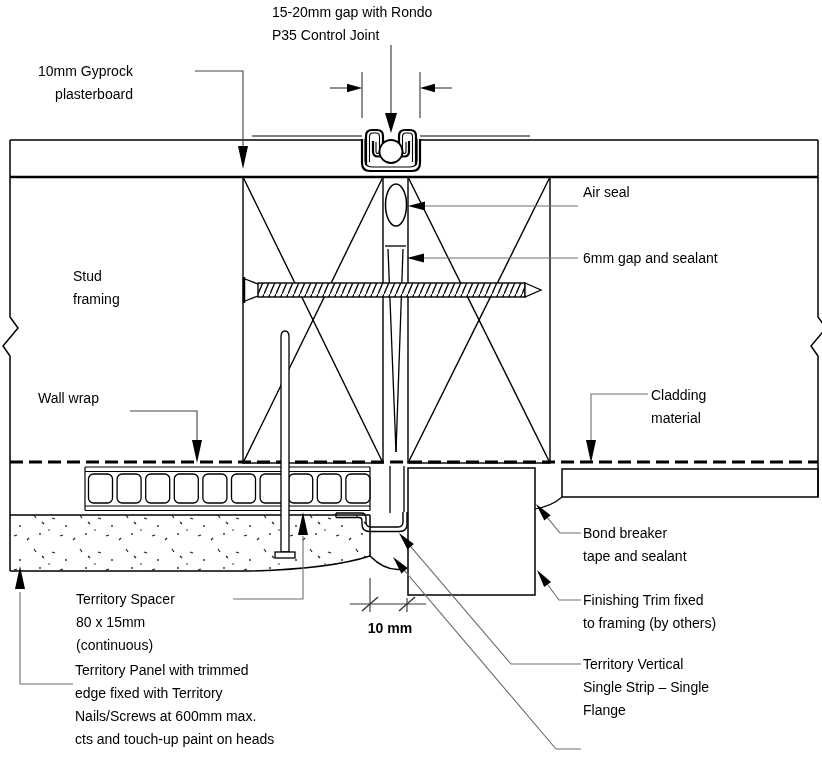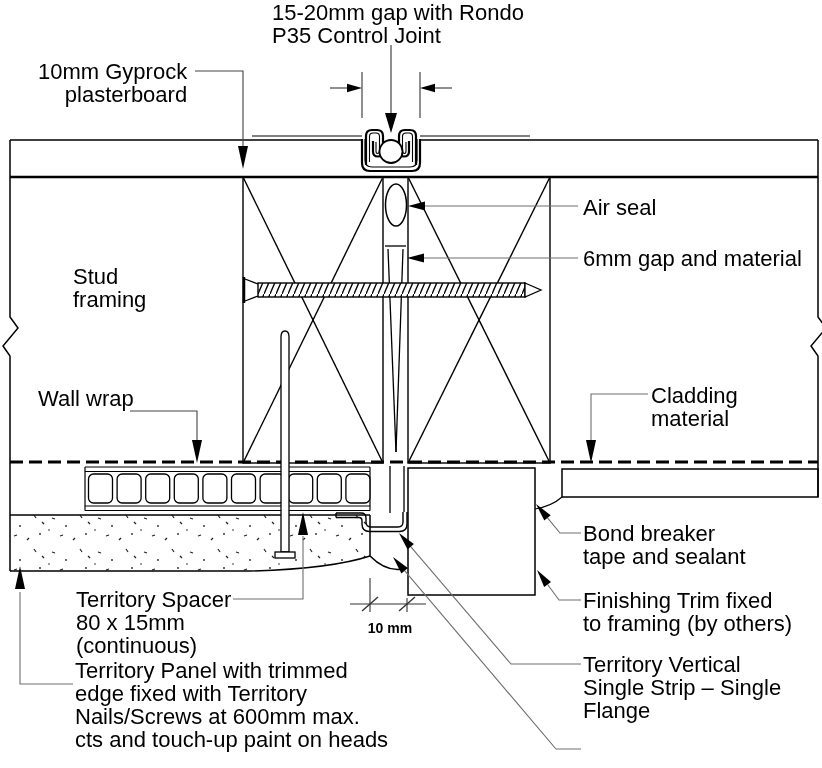--- a/index.html
+++ b/index.html
@@ -1,19 +1,19 @@
 <!DOCTYPE html>
 <html><head>
 <meta charset="utf-8">
 <style>
   html,body{margin:0;padding:0;background:#fff;}
   #stage{position:relative;width:822px;height:768px;background:#fff;overflow:hidden;
          font-family:"Liberation Sans",sans-serif;color:#000;}
   #drawing{position:absolute;left:0;top:0;}
-  .label{position:absolute;font-size:22px;line-height:23px;white-space:pre-line;color:#000;}
+  .label{position:absolute;font-size:14px;line-height:23px;white-space:pre-line;color:#000;}
   .label.dim{font-size:14px;font-weight:bold;}
 </style>
 </head>
 <body>
 
 <div id="stage">
 
   <svg id="drawing" width="822" height="768" viewBox="0 0 822 768" xmlns="http://www.w3.org/2000/svg">
     <defs>
       <pattern id="hatch" width="6" height="14" patternUnits="userSpaceOnUse">
@@ -180,22 +180,22 @@
       <polygon points="393,557 407.8,568 401.4,573.4"></polygon>
     </g>
   </svg>
 
   <div class="label" style="left:272px;top:1px;">15-20mm gap with Rondo
 P35 Control Joint</div>
   <div class="label" style="left:38px;top:60px;text-align:right;">10mm Gyprock
 plasterboard</div>
   <div class="label" style="left:73px;top:265px;">Stud
 framing</div>
-  <div class="label" style="left:583px;top:196px;">Air seal</div>
-  <div class="label" style="left:583px;top:247px;">6mm gap and material</div>
+  <div class="label" style="left:583px;top:181px;">Air seal</div>
+  <div class="label" style="left:583px;top:247px;">6mm gap and sealant</div>
   <div class="label" style="left:38px;top:387px;">Wall wrap</div>
   <div class="label" style="left:651px;top:384px;">Cladding
 material</div>
   <div class="label" style="left:583px;top:522px;">Bond breaker
 tape and sealant</div>
   <div class="label" style="left:583px;top:589px;">Finishing Trim fixed
 to framing (by others)</div>
   <div class="label" style="left:583px;top:653px;">Territory Vertical
 Single Strip – Single
 Flange</div>

